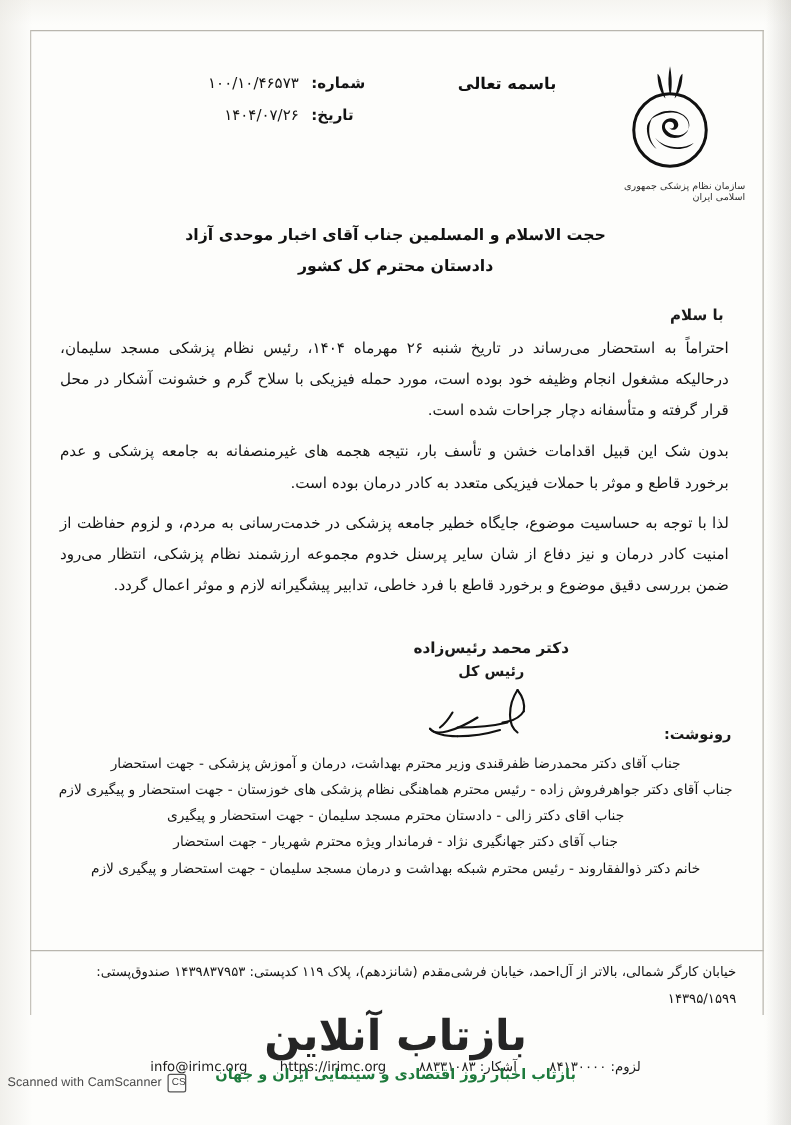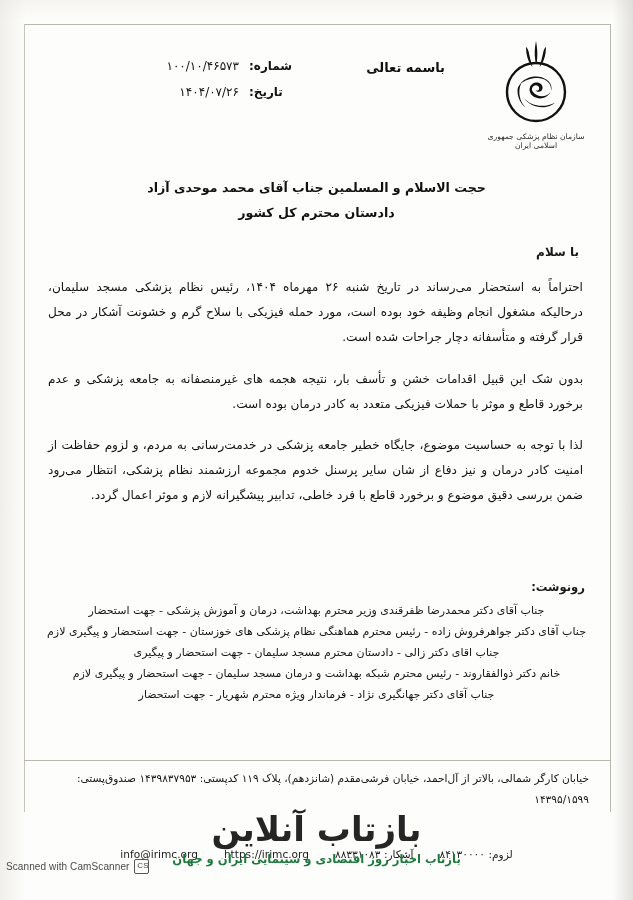--- a/index.html
+++ b/index.html
@@ -54,23 +54,23 @@
     position: absolute;
     top: 38px;
     left: 40px;
     right: 38px;
     height: 125px;
   }
 
   .logo {
     position: absolute;
     right: 0;
-    top: 0;
+    top: 12px;
     width: 118px;
-    text-align: center;
+    text-align: right;
   }
   .logo svg { display: block; margin: 0 auto; }
   .logo-caption {
     margin-top: 2px;
     font-size: 7.5px;
     color: #2a2a2a;
     letter-spacing: .2px;
     transform: scaleX(1.02);
   }
 
@@ -114,21 +114,21 @@
 
   .salutation {
     margin-top: 20px;
     text-align: right;
     padding-right: 10px;
     font-size: 12px;
     font-weight: bold;
   }
 
   .para {
-    margin-top: 16px;
+    margin-top: 7px;
     font-size: 12.1px;
     line-height: 2.08;
     text-align: justify;
     text-align-last: right;
     padding: 0 6px 0 4px;
     color: #131313;
   }
 
   
   .signature {
@@ -307,40 +307,58 @@
       </div>
       <div class="meta-row">
         <span class="meta-label">تاریخ:</span>
         <span class="meta-value">۱۴۰۴/۰۷/۲۶</span>
       </div>
     </div>
   </div>
 
   <div class="body-wrap">
     <div class="addressee">
-      <div>حجت الاسلام و المسلمین جناب آقای محمد موحدی آزاد</div>
+      <div>حجت الاسلام و المسلمین جناب آقای اخبار موحدی آزاد</div>
       <div>دادستان محترم کل کشور</div>
     </div>
 
     <div class="salutation">با سلام</div>
 
     <div class="para">احتراماً به استحضار می‌رساند در تاریخ شنبه ۲۶ مهرماه ۱۴۰۴، رئیس نظام پزشکی مسجد سلیمان، درحالیکه مشغول انجام وظیفه خود بوده است، مورد حمله فیزیکی با سلاح گرم و خشونت آشکار در محل قرار گرفته و متأسفانه دچار جراحات شده است.</div>
     <div class="para">بدون شک این قبیل اقدامات خشن و تأسف بار، نتیجه هجمه های غیرمنصفانه به جامعه پزشکی و عدم برخورد قاطع و موثر با حملات فیزیکی متعدد به کادر درمان بوده است.</div>
     <div class="para">لذا با توجه به حساسیت موضوع، جایگاه خطیر جامعه پزشکی در خدمت‌رسانی به مردم، و لزوم حفاظت از امنیت کادر درمان و نیز دفاع از شان سایر پرسنل خدوم مجموعه ارزشمند نظام پزشکی، انتظار می‌رود ضمن بررسی دقیق موضوع و برخورد قاطع با فرد خاطی، تدابیر پیشگیرانه لازم و موثر اعمال گردد.</div>
   </div>
 
+  <div class="signature">
+    <div class="sig-name">دکتر محمد رئیس‌زاده</div>
+    <div class="sig-title">رئیس کل</div>
+    <div class="sig-mark">
+      <svg width="150" height="52" viewBox="0 0 150 52" aria-hidden="true">
+        <g fill="none" stroke="#111" stroke-width="1.7" stroke-linecap="round">
+          <path d="M96 4 C92 10 90 17 90 24 C90 30 92 35 96 38"></path>
+          <path d="M96 4 C100 9 102 15 101 21"></path>
+          <path d="M101 21 C98 26 92 29 84 30"></path>
+          <path d="M88 30 C76 33 62 34 48 34"></path>
+          <path d="M64 26 C56 31 48 35 40 37 C33 38.8 28 38 26 35"></path>
+          <path d="M26 35 C30 39 38 41 48 41"></path>
+          <path d="M48 41 C60 41 72 39 82 36"></path>
+          <path d="M44 22 C41 27 38 31 34 34"></path>
+        </g>
+      </svg>
+    </div>
+  </div>
 
   <div class="cc">
     <div class="cc-title">رونوشت:</div>
     <div class="cc-list">
       <div class="cc-item">جناب آقای دکتر محمدرضا ظفرقندی وزیر محترم بهداشت، درمان و آموزش پزشکی - جهت استحضار</div>
       <div class="cc-item">جناب آقای دکتر جواهرفروش زاده - رئیس محترم هماهنگی نظام پزشکی های خوزستان - جهت استحضار و پیگیری لازم</div>
       <div class="cc-item">جناب اقای دکتر زالی - دادستان محترم مسجد سلیمان - جهت استحضار و پیگیری</div>
+      <div class="cc-item">جناب آقای دکتر جهانگیری نژاد - فرماندار ویژه محترم شهریار - جهت استحضار</div>
       <div class="cc-item">خانم دکتر ذوالفقاروند - رئیس محترم شبکه بهداشت و درمان مسجد سلیمان - جهت استحضار و پیگیری لازم</div>
-      <div class="cc-item">جناب آقای دکتر جهانگیری نژاد - فرماندار ویژه محترم شهریار - جهت استحضار</div>
     </div>
   </div>
 
   <div class="footer-rule"></div>
   <div class="footer">
     <div class="footer-line">خیابان کارگر شمالی، بالاتر از آل‌احمد، خیابان فرشی‌مقدم (شانزدهم)، پلاک ۱۱۹ کدپستی: ۱۴۳۹۸۳۷۹۵۳ صندوق‌پستی: ۱۴۳۹۵/۱۵۹۹</div>
     <div class="footer-contact">
       <span class="seg">
         <span>لزوم:</span>
         <span>۸۴۱۳۰۰۰۰</span>

